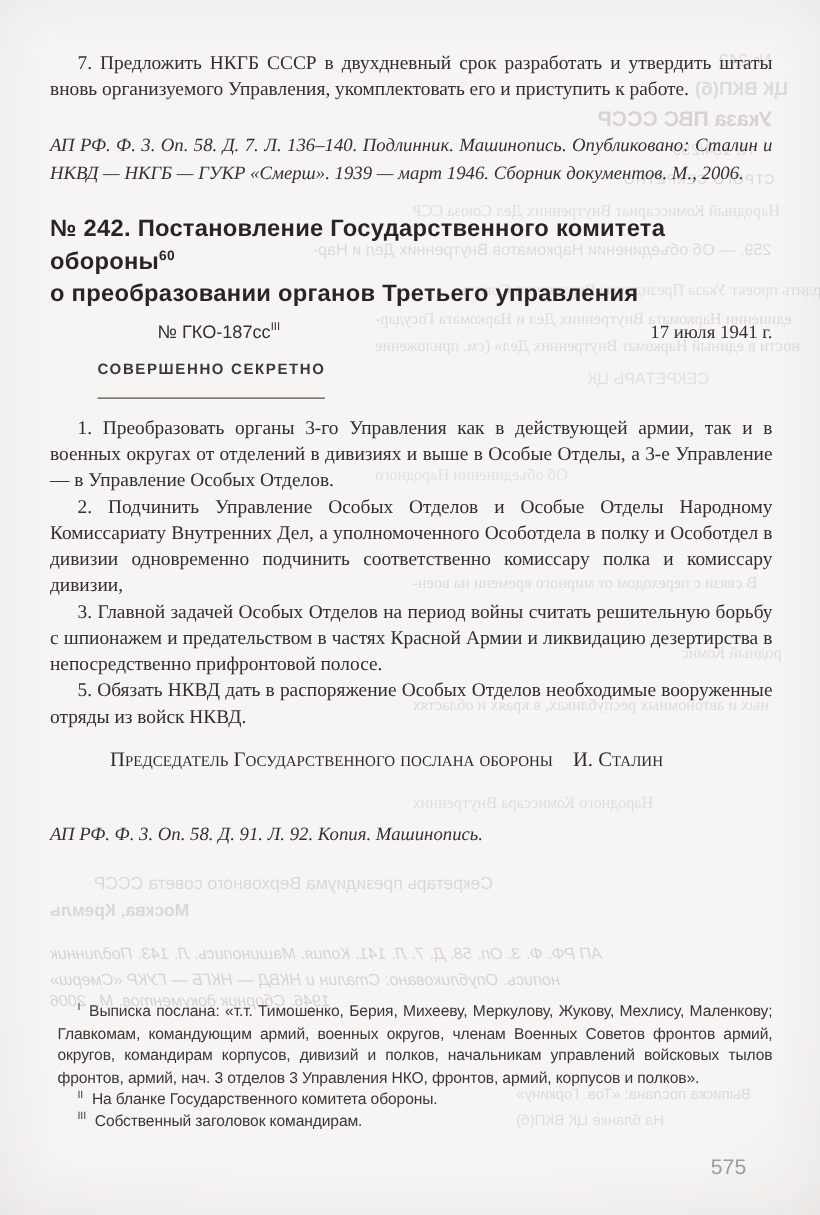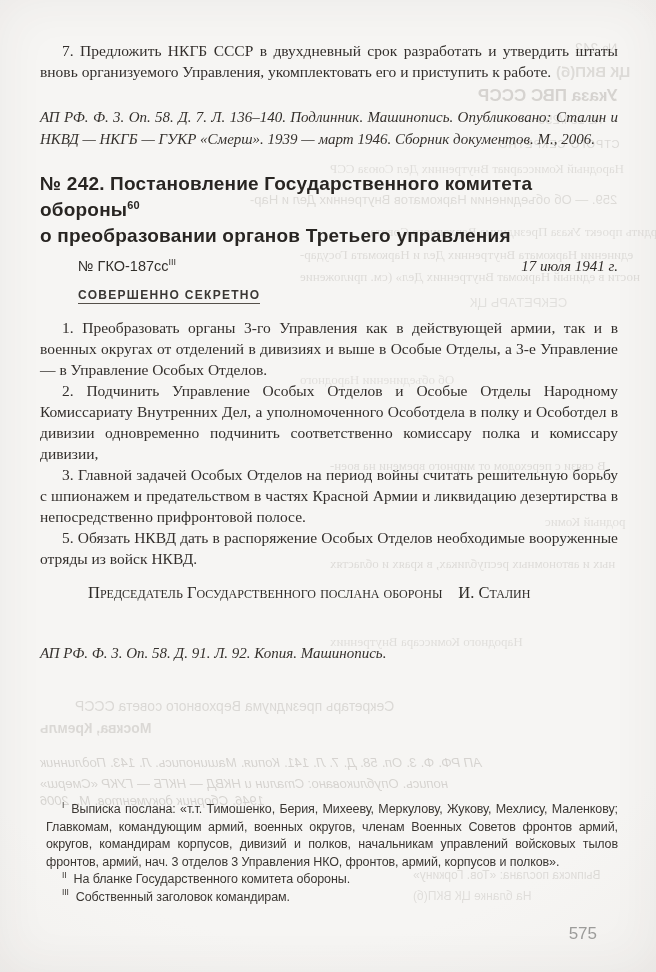--- a/index.html
+++ b/index.html
@@ -9,24 +9,24 @@
     background:radial-gradient(130% 100% at 48% 42%, #f6f5f3 55%, #edebe8 90%, #e5e3df 100%);
     box-shadow:inset 0 0 50px rgba(60,55,48,0.06);
     font-family:"Liberation Serif", serif;color:#332f2c;
   }
   .content{position:absolute;left:40px;right:38px;top:40px;}
   .p-body{font-size:15.5px;line-height:21px;text-align:justify;text-indent:22px;margin:0;color:#332f2c;}
   .source{font-style:italic;font-size:15px;line-height:22px;margin:24px 0 0 0;color:#35312d;text-align:justify;}
   .heading{margin-top:21px;font-family:"Liberation Sans", sans-serif;font-weight:700;font-size:19px;line-height:26px;color:#282522;letter-spacing:0.2px;}
   .heading sup{font-size:11px;line-height:0;vertical-align:super;font-weight:700;}
   .docnum-row{display:flex;justify-content:space-between;align-items:baseline;margin:9px 0 0 38px;}
-  .docnum{font-family:"Liberation Sans", sans-serif;font-size:14.5px;color:#33302c;}
+  .docnum{font-family:"Liberation Sans", sans-serif;font-size:14.5px;color:#33302c;margin-left:48px;}
   .docnum sup{font-size:9px;vertical-align:super;line-height:0;}
-  .date{font-style:italic;font-size:15px;color:#332f2c;}
-  .stamp{display:inline-block;margin:13px 0 0 38px;font-family:"Liberation Sans", sans-serif;font-size:12px;font-weight:600;letter-spacing:1.3px;color:#3a3734;border-bottom:1px solid #55504a;padding-bottom:1px;}
+  .date{font-size:15px;color:#332f2c;}
+  .stamp{display:inline-block;margin:13px 0 0 38px;font-family:"Liberation Sans", sans-serif;font-size:12px;font-weight:600;letter-spacing:1.3px;color:#3a3734;border-bottom:1px solid #55504a;padding-bottom:16px;}
   .body-block{margin-top:13px;}
   .signature{margin:13px 0 0 48px;font-variant:small-caps;font-size:16.5px;line-height:22px;color:#2f2c28;white-space:nowrap;}
   .signature .sig-name{margin-left:16px;}
   .source2{margin-top:38px;}
   .footnotes{position:absolute;left:46px;right:38px;top:801px;}
   .footnote{font-family:"Liberation Sans", sans-serif;font-size:12.5px;line-height:17.5px;color:#3b3733;text-align:justify;margin:0;text-indent:16px;letter-spacing:-0.1px;}
   .fn-marker{font-size:8.5px;vertical-align:super;line-height:0;margin-right:7px;}
   .page-number{position:absolute;right:59px;bottom:28px;font-family:"Liberation Sans", sans-serif;font-size:17px;color:#9c9c9a;}
   
   .bleed{position:absolute;transform:scaleX(-1);font-family:"Liberation Sans", sans-serif;color:#7c766e;white-space:nowrap;pointer-events:none;}

